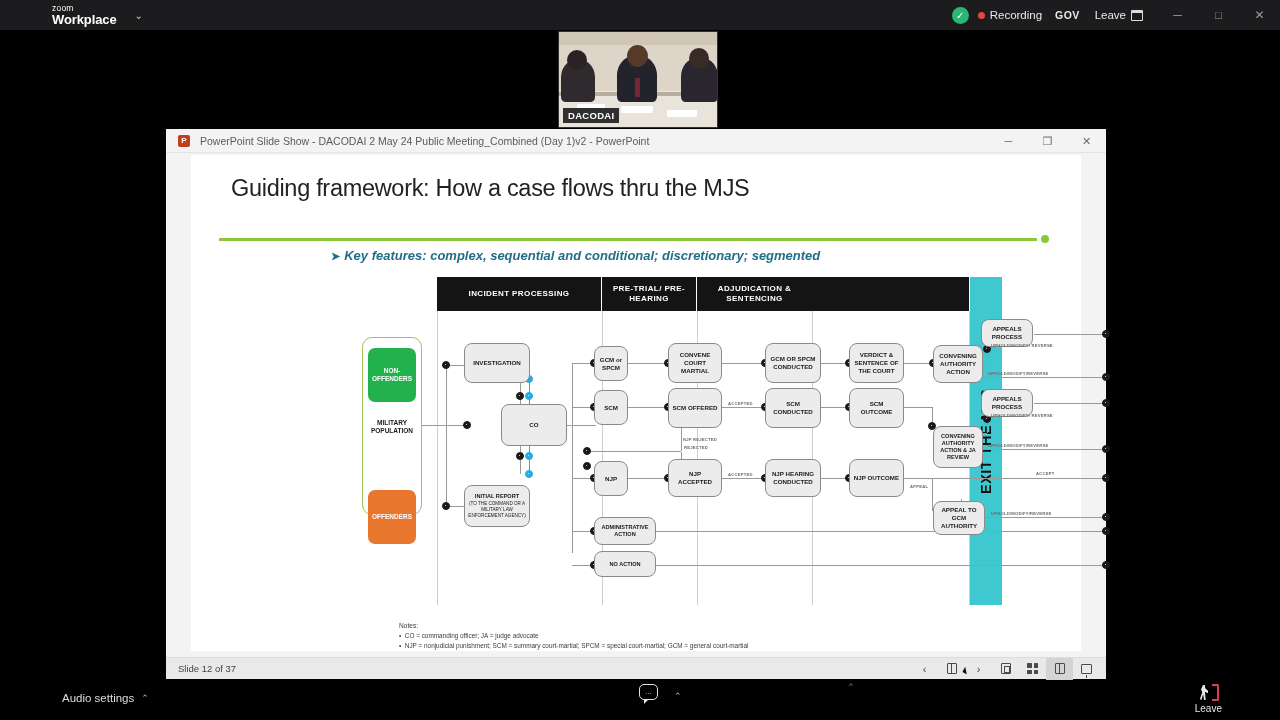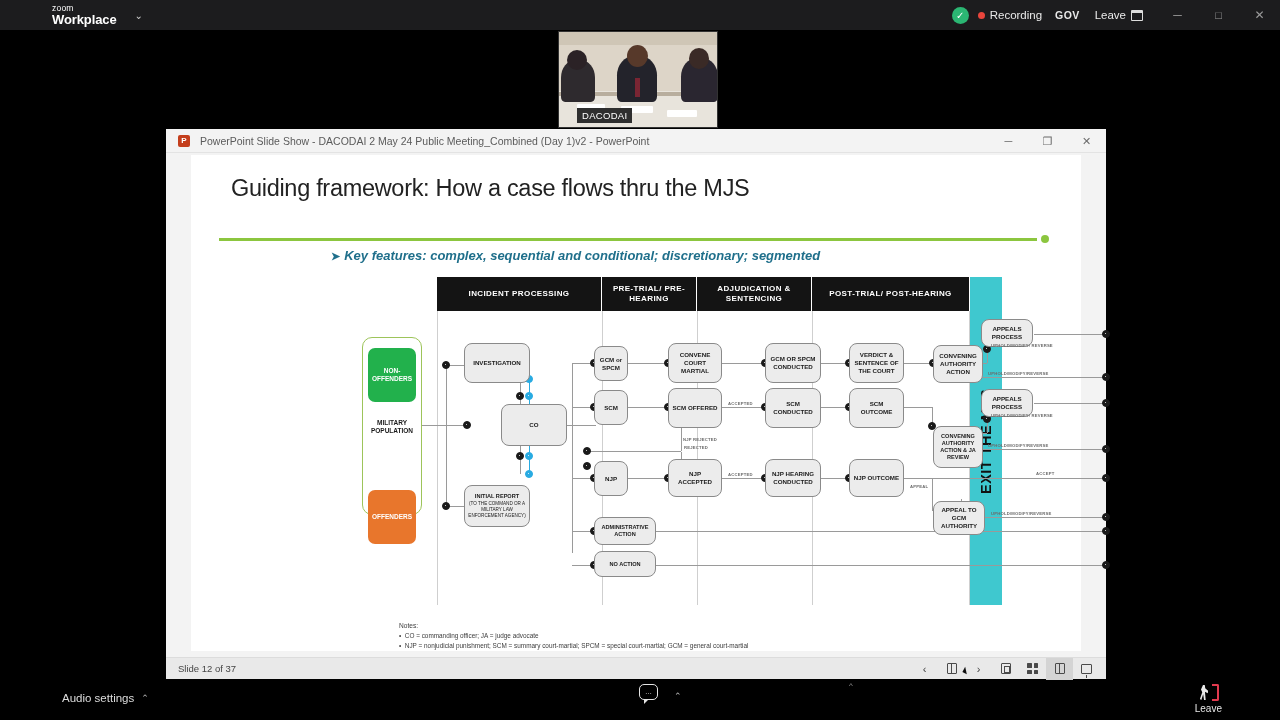--- a/index.html
+++ b/index.html
@@ -73,22 +73,22 @@
   .vt-person { position: absolute; bottom: 26%; border-radius: 42% 42% 12% 12%; }
   .vt-p1 { left: 2px; width: 34px; height: 42px; background: #2e2a2e; }
   .vt-p1h { position:absolute; left:8px; bottom:57px; width:20px; height:20px; border-radius:50%; background:#2b2226; }
   .vt-p2 { left: 58px; width: 40px; height: 46px; background: #23232b; }
   .vt-p2h { position:absolute; left:68px; bottom:60px; width:21px; height:22px; border-radius:50%; background:#57392a; }
   .vt-tie { position:absolute; left:76px; bottom:30px; width:5px; height:19px; background:#7a2533; }
   .vt-p3 { left: 122px; width: 37px; height: 44px; background: #2a2630; }
   .vt-p3h { position:absolute; left:130px; bottom:58px; width:20px; height:21px; border-radius:50%; background:#3a2a26; }
   .vt-paper { position:absolute; background:#fff; height:7px; border-radius:1px; }
   .vt-label {
-    position: absolute; left: 18px; bottom: 4px; background: #2f2f2f; color: #fff;
-    font-size: 9.5px; font-weight: normal; padding: 2px 5px; letter-spacing: .3px;
+    position: absolute; left: 4px; bottom: 4px; background: #2f2f2f; color: #fff;
+    font-size: 9.5px; font-weight: bold; padding: 2px 5px; letter-spacing: .3px;
   }
 
   
   .ppt-win {
     position: absolute; left: 166px; top: 129px; width: 940px; height: 550px;
     background: #f3f3f3; box-shadow: 0 0 1px #000;
   }
   .ppt-title {
     height: 24px; background: #f3f3f3; display: flex; align-items: center;
     border-bottom: 1px solid #e3e3e3;
@@ -340,21 +340,20 @@
       <div class="subtitle">
         <span class="arw">➤</span><span>Key features: complex, sequential and conditional; discretionary; segmented</span>
       </div>
 
       <div class="diagram">
 
         <div class="hdr-band">
           <div class="hdr-cell" style="width:165px">INCIDENT PROCESSING</div>
           <div class="hdr-cell" style="width:95px">PRE-TRIAL/ PRE-HEARING</div>
           <div class="hdr-cell" style="width:115px">ADJUDICATION &amp; SENTENCING</div>
-          <div class="hdr-cell" style="width:157px">POST-TRIAL/ POST-HEARING</div>
         </div>
 
         <div class="lane-left"></div>
         <div class="lane-sep" style="left:411px"></div>
         <div class="lane-sep" style="left:506px"></div>
         <div class="lane-sep" style="left:621px"></div>
         <div class="lane-sep" style="left:778px"></div>
 
         <div class="exit-bar"></div>
         <div class="exit-text">EXIT THE MJS</div>

